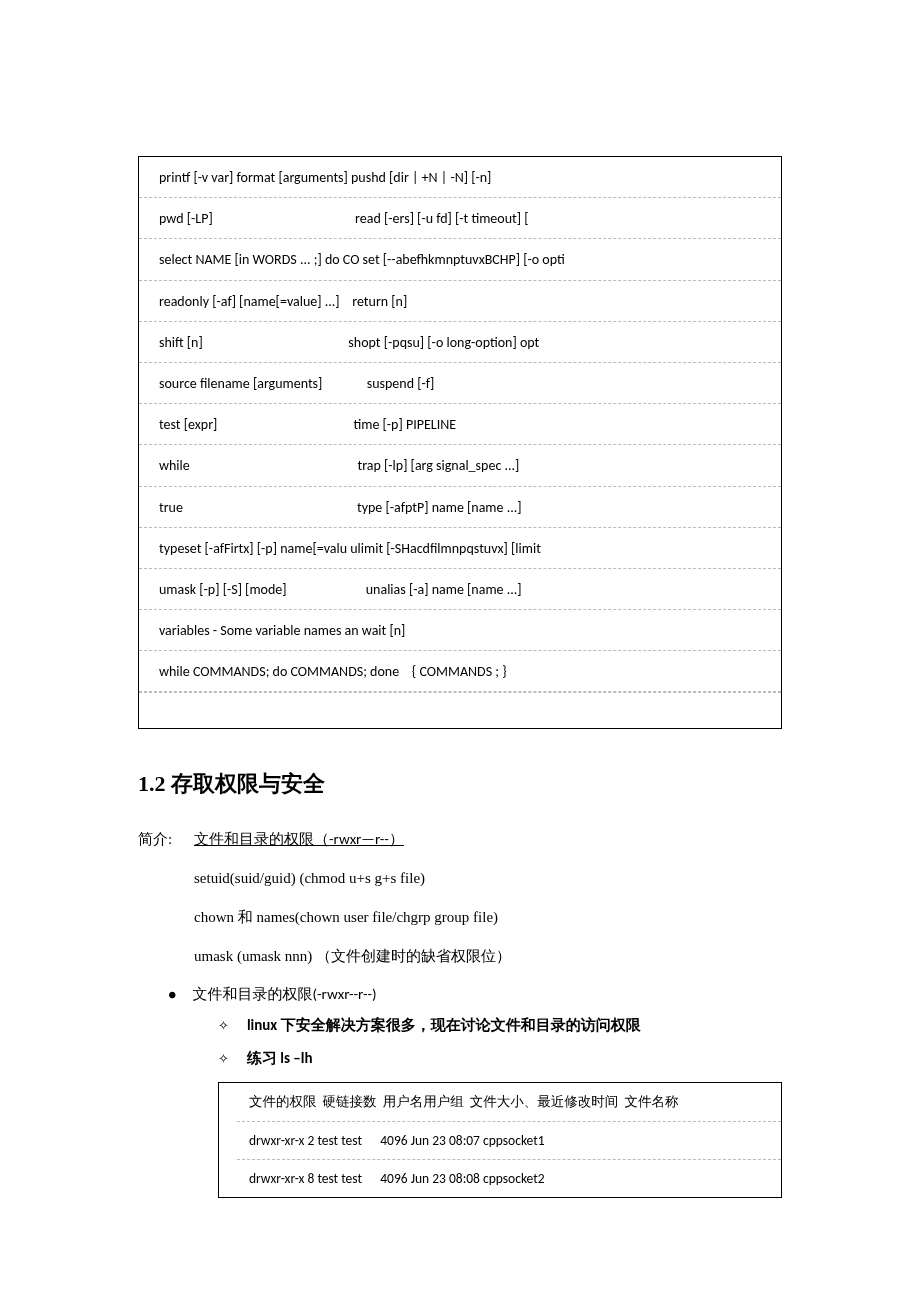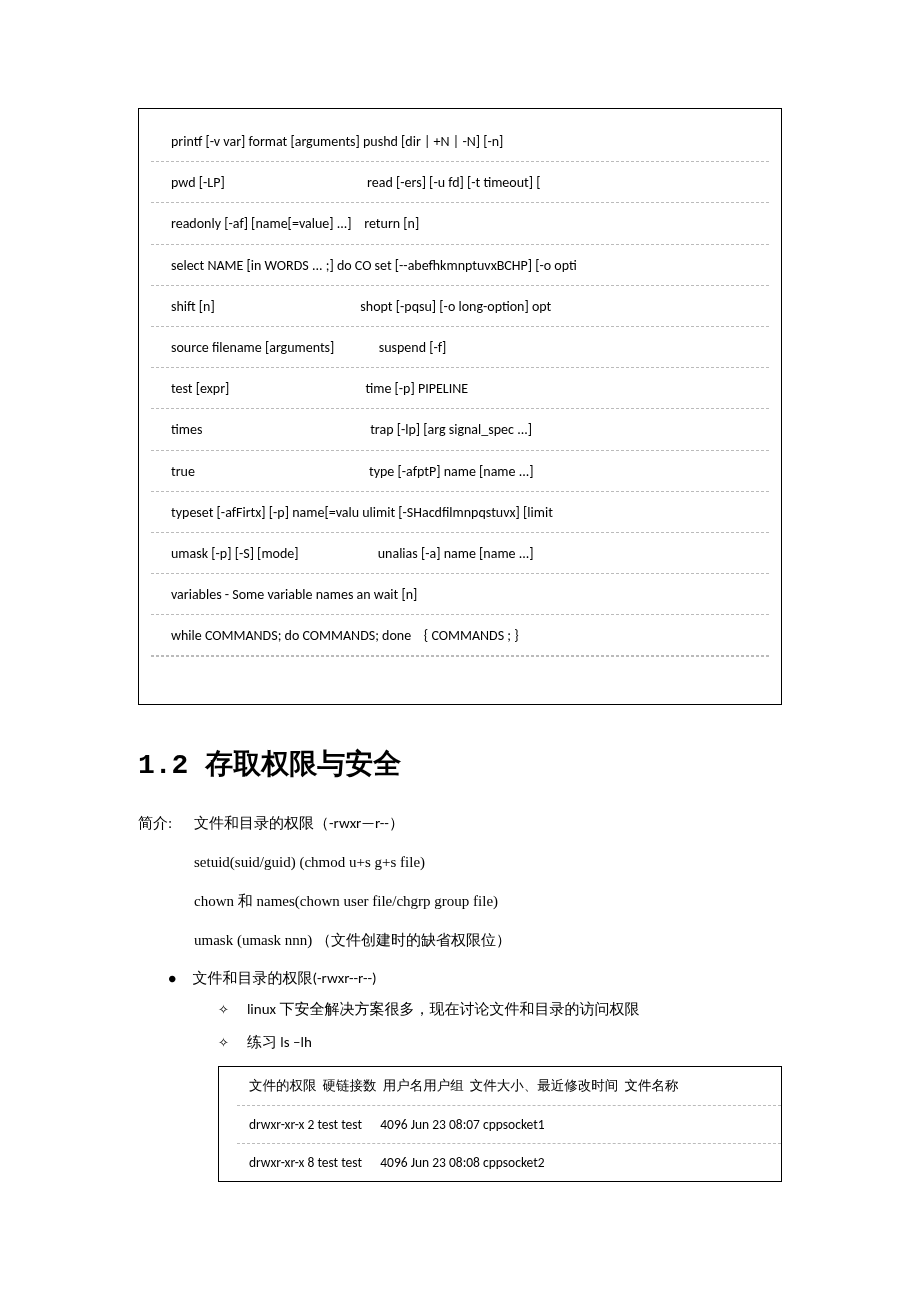--- a/index.html
+++ b/index.html
@@ -8,22 +8,23 @@
     background: #fff;
     font-family: "Calibri", "Segoe UI", Arial, sans-serif;
     color: #000;
     width: 920px;
   }
   .page {
     padding: 108px 138px 80px 138px;
   }
   .code-box {
     border: 1px solid #000;
-    padding: 12px;
+    padding: 0;
     margin-bottom: 40px;
+    margin-top: 48px;
   }
   .code-line {
     font-size: 14px;
     line-height: 1.3;
     padding: 12px 20px 0 20px;
     font-family: "Calibri", "Segoe UI", Arial, sans-serif;
     white-space: pre;
     border-bottom: 1px dashed #bbb;
     padding-bottom: 10px;
   }
@@ -31,39 +32,40 @@
     border-bottom: none;
     min-height: 18px;
   }
   .code-line.empty {
     border-bottom: none;
     padding-top: 8px;
     padding-bottom: 8px;
     border-top: 1px dashed #bbb;
   }
   h2.section {
-    font-size: 28px;
+    font-size: 22px;
     font-weight: bold;
     margin: 0 0 30px 0;
-    font-family: Liberation Mono, monospace;
+    font-family: Liberation Serif, serif;
   }
   .intro {
     font-size: 15px;
     line-height: 1.4;
   }
   .intro-row {
     display: flex;
     margin-bottom: 18px;
   }
   .intro-label {
     min-width: 56px;
     font-family: "SimSun", serif;
   }
   .intro-text {
     font-family: "SimSun", "Calibri", serif;
+    text-decoration: underline;
   }
   .intro-sub {
     margin-left: 56px;
     margin-bottom: 18px;
     font-family: Liberation Serif, serif;
     font-size: 15px;
   }
   .bullet-row {
     display: flex;
     align-items: baseline;
@@ -85,20 +87,21 @@
     margin-bottom: 14px;
     font-size: 15px;
     margin-top: 12px;
   }
   .diamond {
     margin-right: 18px;
     font-size: 13px;
   }
   .diamond-text {
     font-family: "SimSun", "Calibri", serif;
+    font-weight: bold;
   }
   .table-box {
     border: 1px solid #000;
     margin-left: 80px;
     margin-right: 0;
     margin-top: 6px;
     padding-left: 18px;
   }
   .table-line {
     font-size: 13.5px;
@@ -112,26 +115,26 @@
   }
 </style>
 </head>
 <body>
 
 <div class="page">
 
   <div class="code-box">
     <div class="code-line">printf [-v var] format [arguments] pushd [dir | +N | -N] [-n]</div>
     <div class="code-line">pwd [-LP]                                             read [-ers] [-u fd] [-t timeout] [</div>
+    <div class="code-line">select NAME [in WORDS ... ;] do CO set [--abefhkmnptuvxBCHP] [-o opti</div>
     <div class="code-line">readonly [-af] [name[=value] ...]    return [n]</div>
-    <div class="code-line">select NAME [in WORDS ... ;] do CO set [--abefhkmnptuvxBCHP] [-o opti</div>
     <div class="code-line">shift [n]                                              shopt [-pqsu] [-o long-option] opt</div>
     <div class="code-line">source filename [arguments]              suspend [-f]</div>
     <div class="code-line">test [expr]                                           time [-p] PIPELINE</div>
-    <div class="code-line">times                                                     trap [-lp] [arg signal_spec ...]</div>
+    <div class="code-line">while                                                     trap [-lp] [arg signal_spec ...]</div>
     <div class="code-line">true                                                       type [-afptP] name [name ...]</div>
     <div class="code-line">typeset [-afFirtx] [-p] name[=valu ulimit [-SHacdfilmnpqstuvx] [limit</div>
     <div class="code-line">umask [-p] [-S] [mode]                         unalias [-a] name [name ...]</div>
     <div class="code-line">variables - Some variable names an wait [n]</div>
     <div class="code-line">while COMMANDS; do COMMANDS; done    { COMMANDS ; }</div>
     <div class="code-line empty last">&nbsp;</div>
   </div>
 
   <h2 class="section">1.2 存取权限与安全</h2>
 

